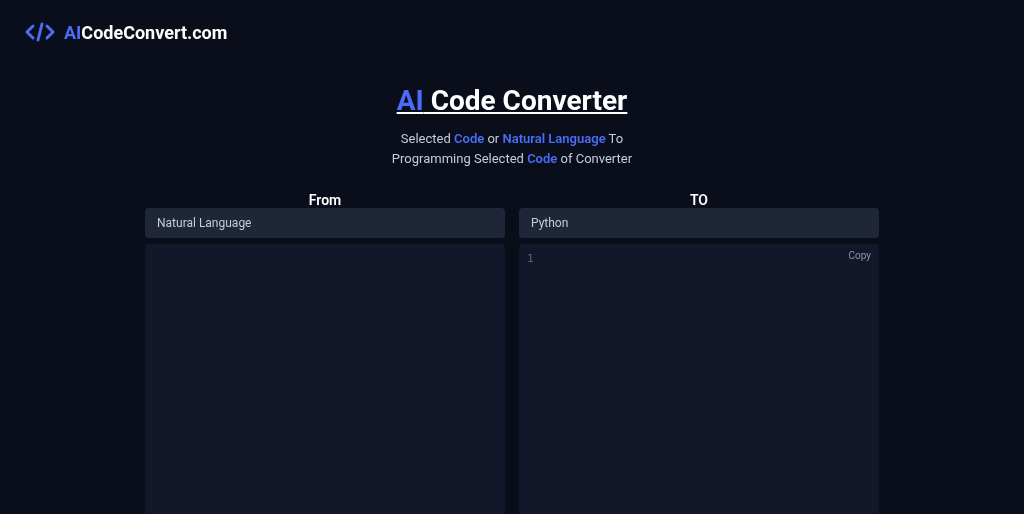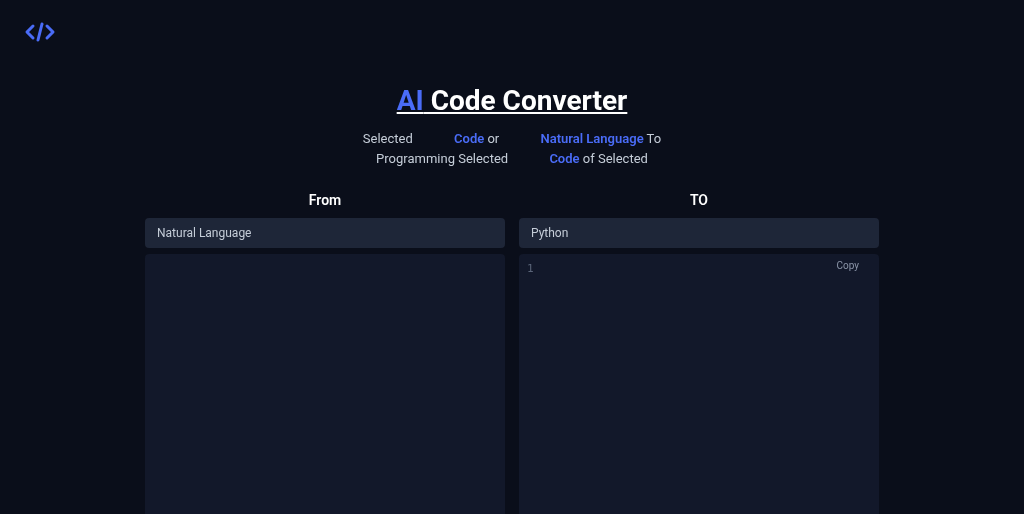--- a/index.html
+++ b/index.html
@@ -47,37 +47,35 @@
       color: #4a6cf7;
     }
     .hero-subtitle {
       font-size: 13px;
       color: #c5cdd8;
       line-height: 1.5;
     }
     .hero-subtitle .highlight {
       color: #4a6cf7;
       font-weight: 600;
-      margin-left: 38px;
     }
     .converter-container {
       display: flex;
       justify-content: center;
       gap: 14px;
       margin-top: 24px;
       padding: 0 24px;
     }
     .converter-column {
       width: 360px;
     }
     .column-label {
       text-align: center;
       font-size: 14px;
       font-weight: 600;
-      margin-bottom: 10px;
     }
     .select-box {
       background-color: #1e2638;
       border-radius: 4px;
       padding: 8px 12px;
       font-size: 12px;
       color: #c5cdd8;
       cursor: pointer;
       margin-bottom: 6px;
     }
@@ -98,53 +96,56 @@
     .line-number {
       position: absolute;
       left: 8px;
       top: 8px;
       font-size: 11px;
       color: #5a6478;
       font-family: monospace;
     }
     .copy-btn {
       position: absolute;
-      right: 20px;
+      right: 8px;
       top: 6px;
       font-size: 10px;
       color: #8b95a8;
       cursor: pointer;
       background: none;
       border: none;
       font-family: inherit;
     }
   </style>
 </head>
 <body>
 
 <div class="header">
   <div class="logo-icon">
     <svg width="32" height="24" viewBox="0 0 32 24" fill="none">
       <path d="M9 6 L3 12 L9 18" stroke="#4a6cf7" stroke-width="3" stroke-linecap="round" stroke-linejoin="round"></path>
       <path d="M23 6 L29 12 L23 18" stroke="#4a6cf7" stroke-width="3" stroke-linecap="round" stroke-linejoin="round"></path>
       <path d="M18 4 L14 20" stroke="#4a6cf7" stroke-width="3" stroke-linecap="round"></path>
     </svg>
   </div>
+  <div class="logo-text">
+    <span class="ai-prefix">AI</span><span>CodeConvert.com</span>
+  </div>
 </div>
 
 <div class="hero">
   <h1 class="hero-title">
     <span class="ai-highlight">AI</span><span> Code Converter</span>
   </h1>
   <div class="hero-subtitle">
     <div>
       <span>Selected </span><span class="highlight">Code</span><span> or </span><span class="highlight">Natural Language</span><span> To</span>
     </div>
     <div>
-      <span>Programming Selected </span><span class="highlight">Code</span><span> of Selected</span>
+      <span>Programming Selected </span><span class="highlight">Code</span><span> of Converter</span>
     </div>
   </div>
 </div>
 
 <div class="converter-container">
   <div class="converter-column">
     <div class="column-label">From</div>
     <div class="select-box">Natural Language</div>
     <div class="input-area"></div>
   </div>

